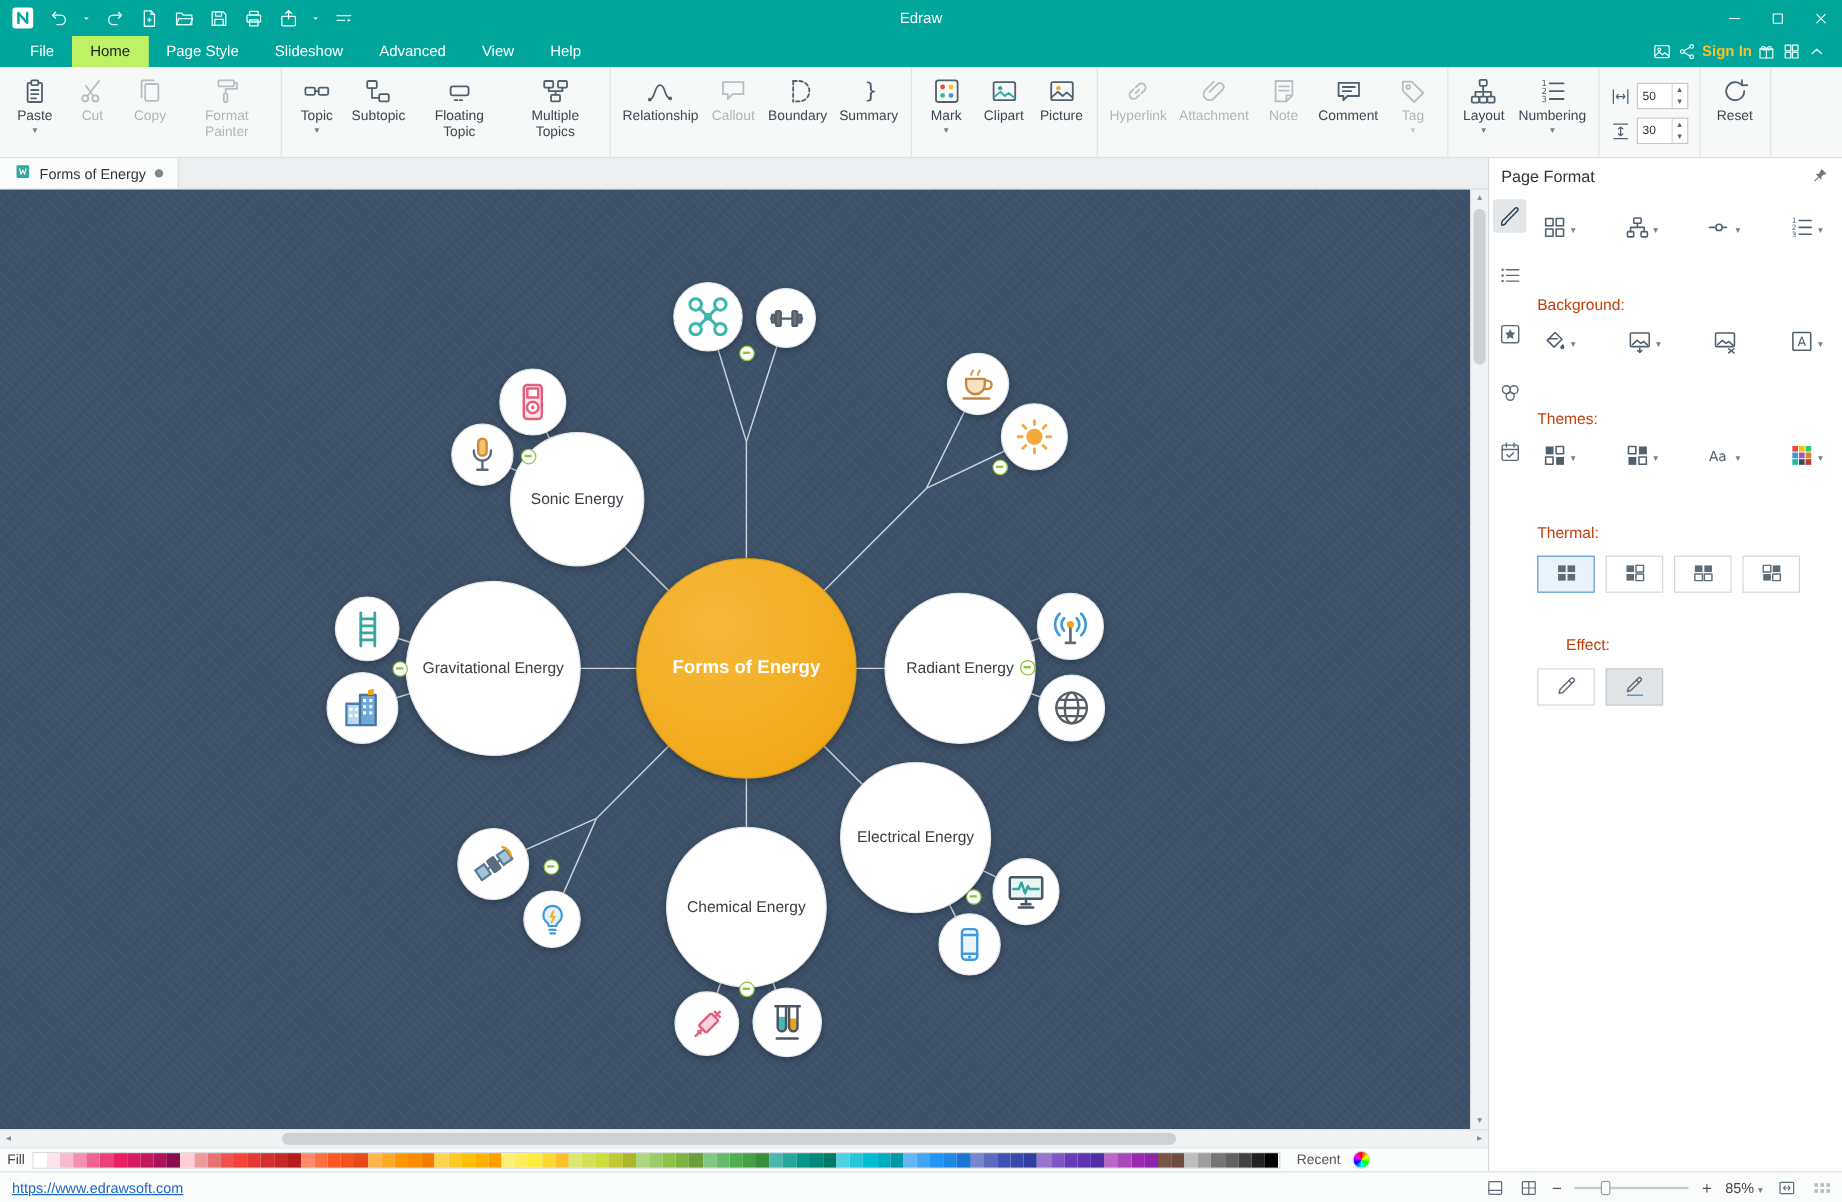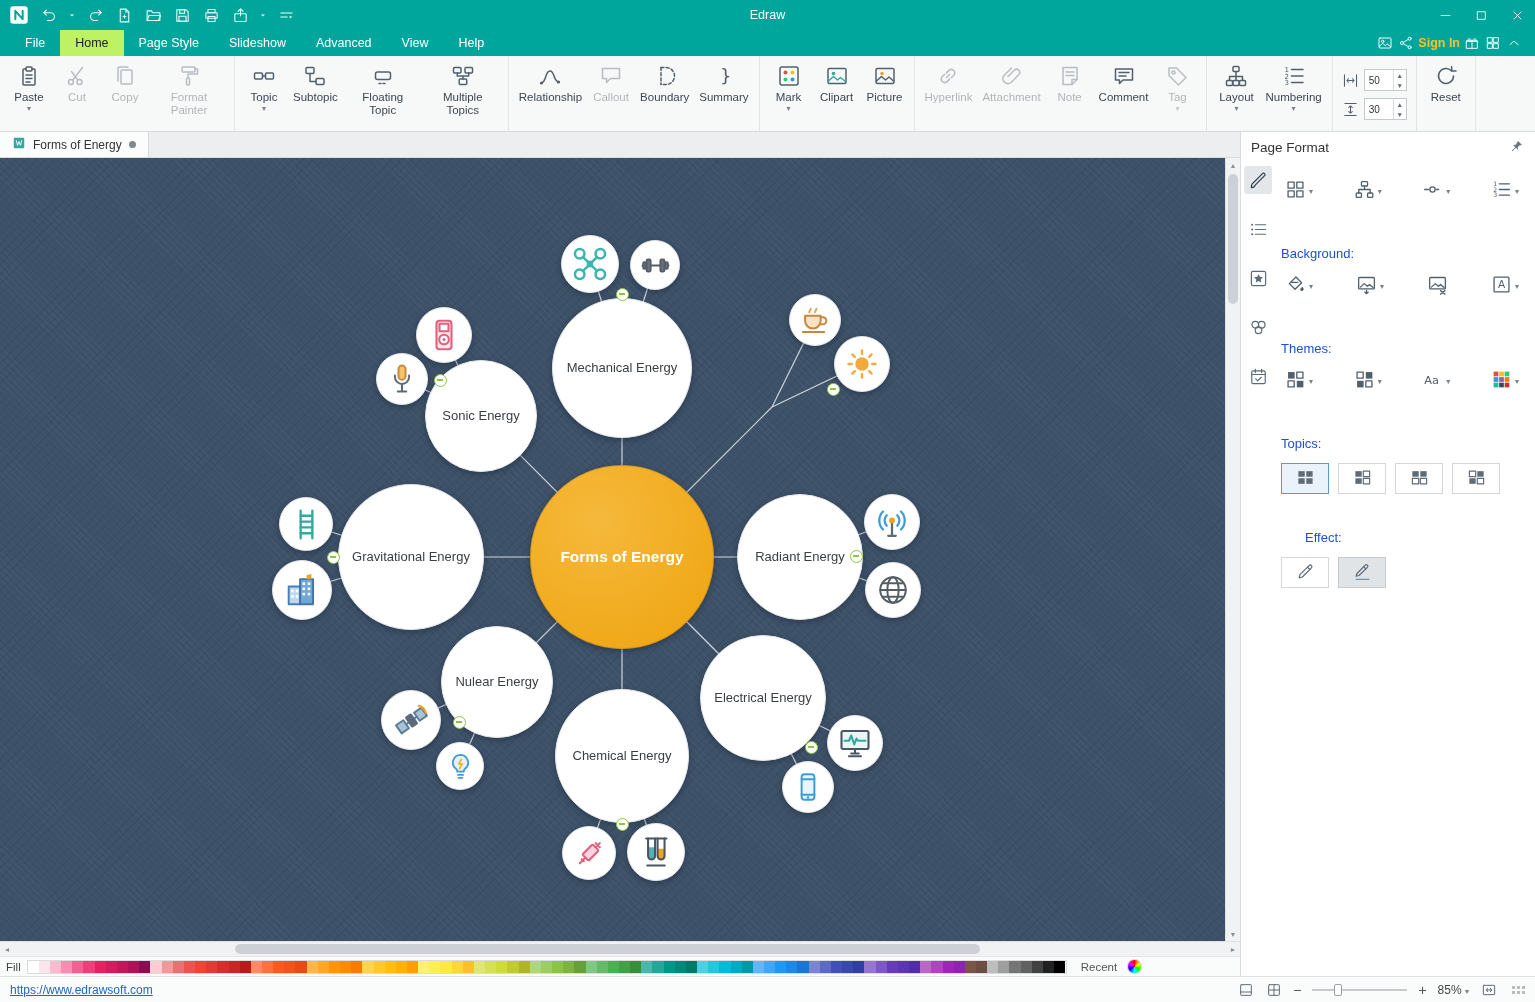--- a/index.html
+++ b/index.html
@@ -83,21 +83,21 @@
   .rpanel{position:absolute;left:1240px;top:132px;width:295px;height:844px;background:#fff;border-left:1px solid #d8dadc;}
   .rp-header{height:30px;display:flex;align-items:center;padding:0 10px;}
   .rp-title{font-size:13.5px;color:#333;}
   .rp-pin{margin-left:auto;color:#6b7680;width:16px;height:16px;cursor:pointer;}
   .rp-strip{position:absolute;left:0;top:34px;width:34px;display:flex;flex-direction:column;align-items:center;gap:21px;}
   .strip-icon{width:28px;height:28px;display:flex;align-items:center;justify-content:center;color:#5b6b7a;border-radius:3px;cursor:pointer;}
   .strip-icon.active{background:#e3e7ea;color:#2c3e50;}
   .rp-content{position:absolute;left:40px;top:30px;right:12px;}
   .prow{display:flex;justify-content:space-between;align-items:center;}
   .pbtn{display:flex;align-items:center;gap:3px;padding:3px 4px;border-radius:2px;color:#51606d;cursor:pointer;}
-  .plabel{font-size:13px;color:#1d4ed8;}
+  .plabel{font-size:13px;color:#c2410c;}
   .rainbow-row,.effect-row{display:flex;gap:9px;}
   .optbtn{width:48px;height:31px;border:1px solid #d4d7da;background:#fff;display:flex;align-items:center;justify-content:center;color:#5f6b76;cursor:pointer;}
   .optbtn.active{border-color:#5b9bd5;background:#eaf2fb;}
   .optbtn.pressed{background:#e1e4e7;border-color:#c7cbcf;}
   .mt14{margin-top:14px;} .mt40{margin-top:40px;} .mt36{margin-top:36px;margin-left:24px;} .mt12{margin-top:12px;} .mt10{margin-top:10px;}
 
   
   .statusbar{position:absolute;left:0;top:976px;width:1535px;height:26px;background:#fafbfb;border-top:1px solid #dfe1e3;display:flex;align-items:center;padding:0 10px;}
   .status-link{font-size:12px;color:#1d66c6;text-decoration:underline;cursor:pointer;}
   .status-right{margin-left:auto;display:flex;align-items:center;gap:11px;color:#5f6b76;}
@@ -581,23 +581,20 @@
           <line x1="497" y1="524" x2="411" y2="562"></line>
           <line x1="497" y1="524" x2="460" y2="608"></line>
           <line x1="622" y1="399" x2="411" y2="399"></line>
           <line x1="411" y1="399" x2="306" y2="366"></line>
           <line x1="411" y1="399" x2="302" y2="432"></line>
           <line x1="622" y1="399" x2="481" y2="258"></line>
           <line x1="481" y1="258" x2="402" y2="221"></line>
           <line x1="481" y1="258" x2="444" y2="177"></line>
         </g>
       </svg>
-      <div class="mm-node mm-topic" style="left:552px;top:140px;width:140px;height:140px">
-        <span class="mm-label">Mechanical Energy</span>
-      </div>
       <div class="mm-node mm-icon" style="left:561px;top:77px;width:58px;height:58px">
         <svg viewBox="0 0 24 24" width="38" height="38" fill="none" stroke="currentColor" stroke-width="1.5" stroke-linecap="round" stroke-linejoin="round" aria-hidden="true">
           <g stroke="#3ab6ae" stroke-width="1.6">
             <path d="M7.5 7.5 16.5 16.5M16.5 7.5 7.5 16.5"></path>
             <circle cx="5.5" cy="5.5" r="3"></circle>
             <circle cx="18.5" cy="5.5" r="3"></circle>
             <circle cx="5.5" cy="18.5" r="3"></circle>
             <circle cx="18.5" cy="18.5" r="3"></circle>
             <rect x="10" y="10" width="4" height="4" rx="1" fill="#3ab6ae" stroke="none"></rect>
           </g>
@@ -706,23 +703,20 @@
             <path d="M7 3.5v11a2.2 2.2 0 0 0 4.4 0v-11"></path>
             <path d="M13 10v4.5a2.2 2.2 0 0 0 4.4 0V10z" fill="#f0a41c" stroke="none"></path>
             <path d="M13 3.5v11a2.2 2.2 0 0 0 4.4 0v-11"></path>
             <path d="M5.8 3.5h6.8M11.8 3.5h6.8"></path>
             <path d="M6.5 20.5h11"></path>
           </g>
         </svg>
       </div>
       <div class="mm-collapse" style="left:615.5px;top:659.5px">
         <i></i>
-      </div>
-      <div class="mm-node mm-topic" style="left:441px;top:468px;width:112px;height:112px">
-        <span class="mm-label">Nulear Energy</span>
       </div>
       <div class="mm-node mm-icon" style="left:381px;top:532px;width:60px;height:60px">
         <svg viewBox="0 0 24 24" width="39" height="39" fill="none" stroke="currentColor" stroke-width="1.5" stroke-linecap="round" stroke-linejoin="round" aria-hidden="true">
           <g transform="rotate(-35 12 12)">
             <rect x="2.5" y="9" width="5.5" height="6" fill="#a9c3d6" stroke="#5b7c99" stroke-width="1.2"></rect>
             <rect x="16" y="9" width="5.5" height="6" fill="#a9c3d6" stroke="#5b7c99" stroke-width="1.2"></rect>
             <rect x="9.5" y="8" width="5" height="8" rx="1" fill="#5b6b7a" stroke="none"></rect>
             <path d="M8 12h1.5M14.5 12H16" stroke="#5b7c99" stroke-width="1.2"></path>
           </g>
           <path d="M16.5 3a6 6 0 0 1 4.3 4.3" stroke="#f0a41c" stroke-width="1.3"></path>
@@ -1065,21 +1059,21 @@
                 <rect x="3" y="9.3" width="5.4" height="5.4" fill="#3498db" stroke="none"></rect>
                 <rect x="9.3" y="9.3" width="5.4" height="5.4" fill="#9b59b6" stroke="none"></rect>
                 <rect x="15.6" y="9.3" width="5.4" height="5.4" fill="#e67e22" stroke="none"></rect>
                 <rect x="3" y="15.6" width="5.4" height="5.4" fill="#1abc9c" stroke="none"></rect>
                 <rect x="9.3" y="15.6" width="5.4" height="5.4" fill="#34495e" stroke="none"></rect>
                 <rect x="15.6" y="15.6" width="5.4" height="5.4" fill="#c0392b" stroke="none"></rect>
               </svg></span>
             <span class="caret">▾</span>
           </span>
         </div>
-      <div class="plabel mt40">Topics:</div>
+      <div class="plabel mt40">Thermal:</div>
       <div class="rainbow-row mt12" id="rainbow-row">
           <span class="optbtn active">
             <span><svg viewBox="0 0 24 24" width="19" height="19" fill="none" stroke="currentColor" stroke-width="1.5" stroke-linecap="round" stroke-linejoin="round" aria-hidden="true">
                 <g fill="#5f6b76" stroke="none">
                   <rect x="3" y="4" width="8" height="7"></rect>
                   <rect x="13" y="4" width="8" height="7"></rect>
                   <rect x="3" y="13" width="8" height="7"></rect>
                   <rect x="13" y="13" width="8" height="7"></rect>
                 </g>
               </svg></span>

